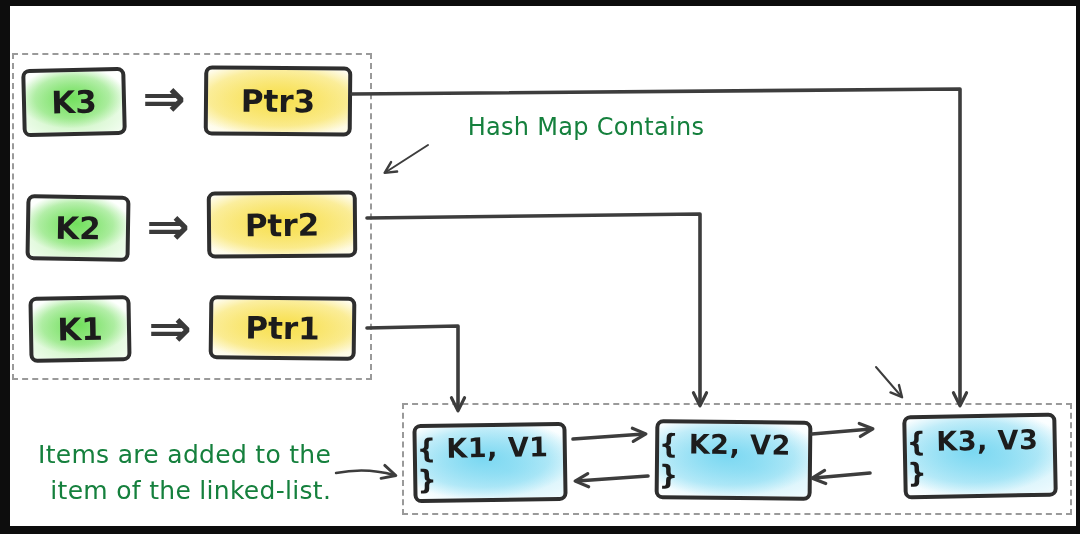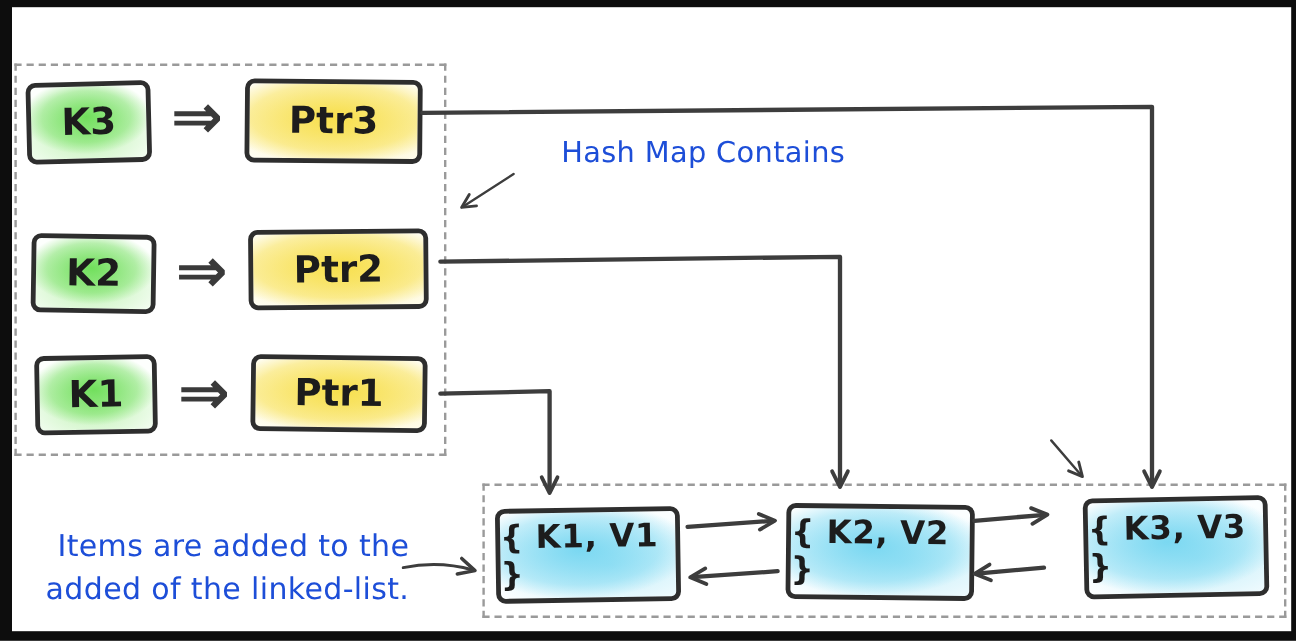--- a/index.html
+++ b/index.html
@@ -74,21 +74,21 @@
     text-align: center;
     color: #3a3a3a;
     font-weight: bold;
   }
   #map-arrow-1 { left: 124px; top: 64px; }
   #map-arrow-2 { left: 128px; top: 192px; }
   #map-arrow-3 { left: 130px; top: 294px; }
 
   .note {
     position: absolute;
-    color: #1d4ed8;
+    color: #15803d;
     font-size: 24px;
     line-height: 1.42;
     letter-spacing: 0.3px;
     white-space: nowrap;
   }
   #note-hashmap { left: 420px; top: 104px; width: 312px; text-align: center; white-space: normal; }
   #note-lru { left: 722px; top: 324px; font-size: 25px; }
   #note-front { left: 28px; top: 431px; font-size: 25px; line-height: 1.42; text-align: right; }
 
   #arrow-layer {
@@ -141,21 +141,21 @@
   <div class="hand-box node-box" id="node-2">
     <span>{ K2, V2 }</span>
   </div>
   <div class="hand-box node-box" id="node-3">
     <span>{ K3, V3 }</span>
   </div>
 
 
   <div class="note" id="note-front">
     <div>Items are added to the</div>
-    <div>added of the linked-list.</div>
+    <div>item of the linked-list.</div>
   </div>
 
   <svg id="arrow-layer" viewBox="0 0 1066 520" xmlns="http://www.w3.org/2000/svg">
     <defs>
       <marker id="ah-main" viewBox="0 0 10 10" refX="7.5" refY="5" markerWidth="5.2" markerHeight="5.2" orient="auto">
         <path d="M1.5,1.5 L8.5,5 L1.5,8.5" fill="none" stroke="#3d3d3d" stroke-width="1.7" stroke-linecap="round" stroke-linejoin="round"></path>
       </marker>
       <marker id="ah-note" viewBox="0 0 10 10" refX="7.5" refY="5" markerWidth="8" markerHeight="8" orient="auto">
         <path d="M1.5,1.5 L8.5,5 L1.5,8.5" fill="none" stroke="#3d3d3d" stroke-width="1.5" stroke-linecap="round" stroke-linejoin="round"></path>
       </marker>

